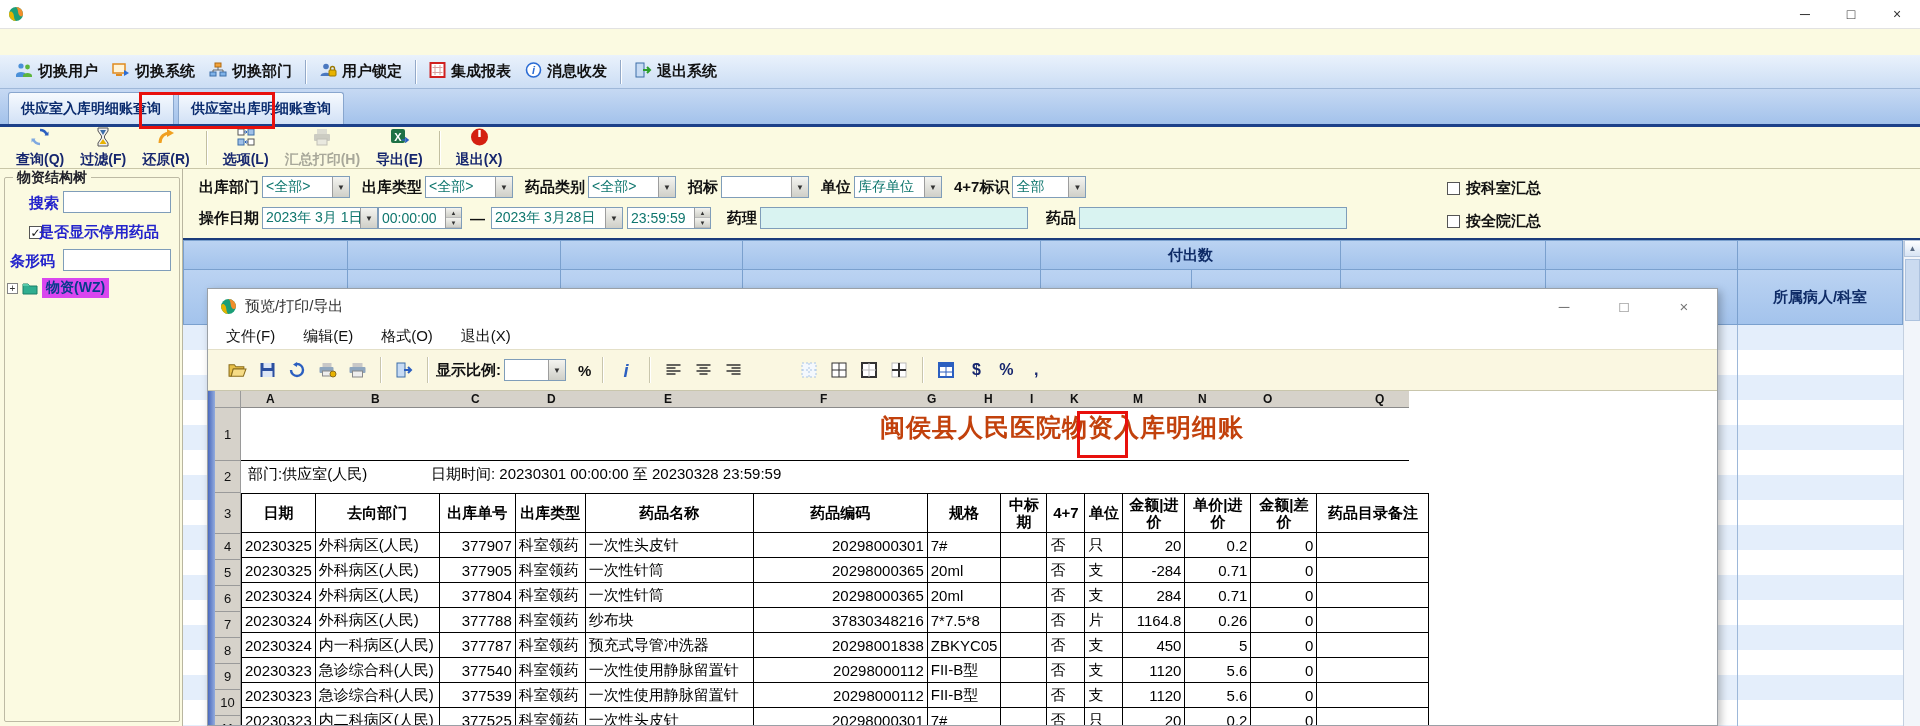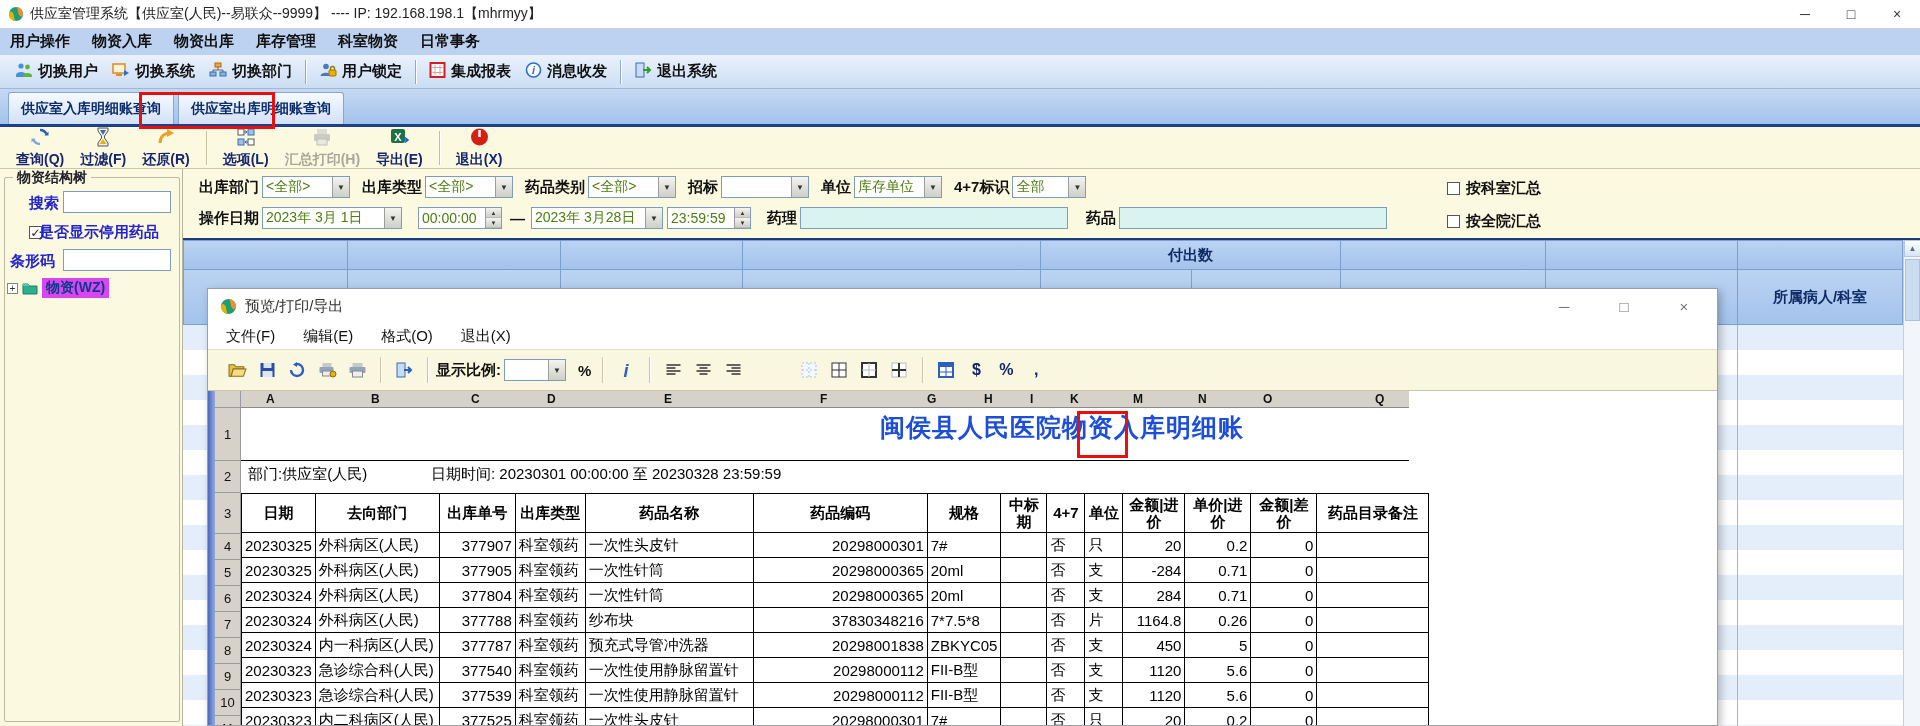--- a/index.html
+++ b/index.html
@@ -35,21 +35,21 @@
   .inputbox{background:#fff;border:1px solid #7F9DB9;box-sizing:border-box;}
   .cbbox{width:13px;height:13px;background:#fff;border:1px solid #555;display:inline-flex;align-items:center;justify-content:center;font-size:12px;font-weight:700;color:#111;box-sizing:border-box;}
   
   .plusbox{width:11px;height:11px;border:1px solid #848484;background:#fff;display:inline-flex;align-items:center;justify-content:center;font-size:10px;line-height:9px;color:#333;box-sizing:border-box;}
   .treesel{background:#d946ef;color:#073B8C;font-size:14px;font-weight:700;padding:1px 4px;}
   
   #filterpanel{left:183px;top:169px;width:1737px;height:71px;background:#FBFAE1;box-sizing:border-box;}
   .frow{position:absolute;left:16px;display:flex;align-items:center;}
   .flabel{font-size:15px;font-weight:700;color:#111;margin-right:3px;white-space:nowrap;}
   .cmb{height:22px;background:#fff;border:1px solid #7F9DB9;display:inline-flex;align-items:center;box-sizing:border-box;margin-right:12px;}
-  .cval{flex:1;font-size:14px;color:#4d7c0f;padding-left:3px;white-space:nowrap;overflow:hidden;}
+  .cval{flex:1;font-size:14px;color:#0f766e;padding-left:3px;white-space:nowrap;overflow:hidden;}
   .cbtn{width:16px;height:100%;background:linear-gradient(#F4F4F0,#CFCFC8);border-left:1px solid #9d9d9d;display:flex;align-items:center;justify-content:center;font-size:8px;color:#333;}
   .spin{height:22px;background:#fff;border:1px solid #7F9DB9;display:inline-flex;align-items:center;box-sizing:border-box;margin-right:8px;}
   .spbtns{width:15px;height:100%;display:flex;flex-direction:column;border-left:1px solid #9d9d9d;}
   .spbtns div{flex:1;background:linear-gradient(#F4F4F0,#CFCFC8);display:flex;align-items:center;justify-content:center;font-size:6px;color:#333;border-bottom:1px solid #bbb;}
   .cyaninput{background:#D9F3F1;border:1px solid #7F9DB9;height:22px;box-sizing:border-box;}
   .cbrow{position:absolute;display:flex;align-items:center;gap:6px;}
   
   .gcell{position:absolute;background:linear-gradient(#BBD3F2,#A3C3EC);border:1px solid #7AA0CE;box-sizing:border-box;display:flex;align-items:center;justify-content:center;font-size:15px;font-weight:700;color:#0E2B66;}
   #gridstripes{background:repeating-linear-gradient(#E4EEFB 0 25px,#FFFFFF 25px 50px);}
   
@@ -70,53 +70,44 @@
   #sheet{position:absolute;left:0;top:102px;width:1509px;height:334px;background:#fff;overflow:hidden;}
   #bluestrip{position:absolute;left:0;top:0;width:7px;height:100%;background:linear-gradient(90deg,#4A69BD,#93ACDE);}
   #gutter{position:absolute;left:7px;top:0;width:26px;}
   .gut{width:26px;background:#D6D2CA;border-right:1px solid #9a9a9a;border-bottom:1px solid #9a9a9a;box-sizing:border-box;display:flex;align-items:center;justify-content:center;font-size:13px;color:#111;}
   #letterrow{position:absolute;left:33px;top:0;width:1168px;height:17px;background:#D6D2CA;border-bottom:1px solid #8a8a8a;box-sizing:border-box;}
   .colletter{position:absolute;top:1px;font-size:12px;font-weight:700;color:#111;}
   #reporttable{position:absolute;left:33px;top:102px;border-collapse:collapse;table-layout:fixed;}
   #reporttable th,#reporttable td{border:1px solid #000;font-size:15px;color:#000;padding:0 3px;overflow:hidden;white-space:nowrap;box-sizing:border-box;}
   #reporttable th{font-weight:700;text-align:center;height:39px;white-space:normal;line-height:1.15;padding:0 2px;}
   #reporttable td{height:25px;}
-  #rpt-title{position:absolute;top:20px;right:473px;font-size:25px;font-weight:700;color:#1d4ed8;white-space:nowrap;letter-spacing:1px;}
+  #rpt-title{position:absolute;top:20px;right:473px;font-size:25px;font-weight:700;color:#c2410c;white-space:nowrap;letter-spacing:1px;}
   #titleline{position:absolute;left:33px;top:69px;width:1168px;height:1px;background:#000;}
   .rline{position:absolute;font-size:15px;color:#000;white-space:nowrap;}
   
   .redbox{border:3px solid #E8100C;box-sizing:border-box;z-index:50;pointer-events:none;background:transparent;}
 </style>
 </head>
 <body>
 
 <div id="screen">
 
   <div id="titlebar" class="abs">
     <svg style="margin-left:8px" width="16" height="16" viewBox="0 0 16 16">
         <circle cx="8" cy="8" r="7" fill="#1B9E77"></circle>
         <path d="M8 1a7 7 0 0 1 7 7c0 2-1.5 3-3 2C9 8 11 3 8 1z" fill="#F28E2B"></path>
         <path d="M8 15a7 7 0 0 1-7-7c0-2 1.5-3 3-2 3 2 1 7 4 9z" fill="#E4B400"></path>
       </svg>
-    <span class="ttext">供应室管理系统【供应室(人民)--易联众--9999】 ---- IP: 192.168.198.1【mhrmyy】</span>
     <div class="winbtns">
       <span class="winbtn">─</span>
       <span class="winbtn">□</span>
       <span class="winbtn">×</span>
     </div>
   </div>
 
-  <div id="menubar" class="abs">
-      <span class="menuitem">用户操作</span>
-      <span class="menuitem">物资入库</span>
-      <span class="menuitem">物资出库</span>
-      <span class="menuitem">库存管理</span>
-      <span class="menuitem">科室物资</span>
-      <span class="menuitem">日常事务</span>
-    </div>
 
   <div id="maintb" class="abs">
       <span class="tbitem">
         <span><svg width="18" height="16" viewBox="0 0 18 16">
             <circle cx="6" cy="4" r="2.6" fill="#4A90D9"></circle>
             <path d="M1 13c0-4 10-4 10 0v2H1z" fill="#4A90D9"></path>
             <circle cx="12.5" cy="5" r="2.4" fill="#5CB53C"></circle>
             <path d="M8 13.5c0-3.5 9-3.5 9 0v1.5H8z" fill="#5CB53C"></path>
           </svg></span>
         <span>切换用户</span>
@@ -289,21 +280,21 @@
           <span class="cbtn">▼</span>
         </span>
         <span class="flabel">4+7标识</span>
         <span class="cmb" style="width: 74px;">
           <span class="cval">全部</span>
           <span class="cbtn">▼</span>
         </span>
       </div>
     <div class="frow" style="top:38px">
       <span class="flabel">操作日期</span>
-      <span class="cmb" style="width:140px;margin-right:16px">
+      <span class="cmb" style="width:116px;margin-right:0">
           <span class="cval">2023年 3月 1日</span>
           <span class="cbtn">▼</span>
         </span>
       <span class="spin" style="width:84px">
           <span class="cval">00:00:00</span>
           <span class="spbtns">
             <div>▲</div>
             <div>▼</div>
           </span>
         </span>

